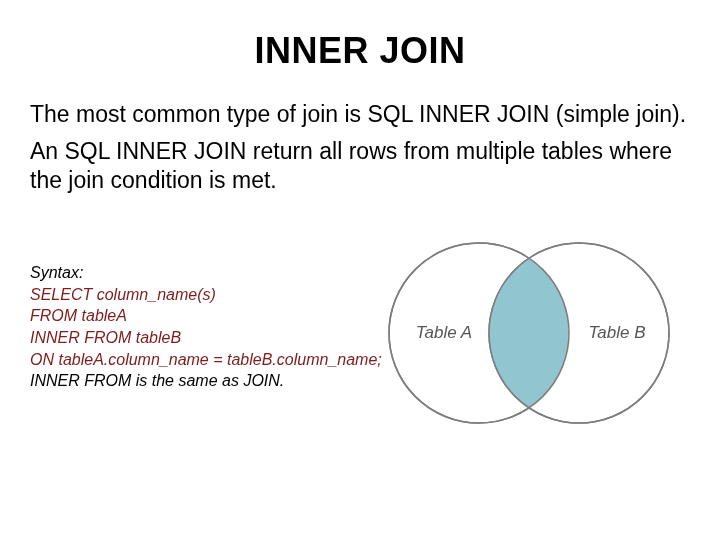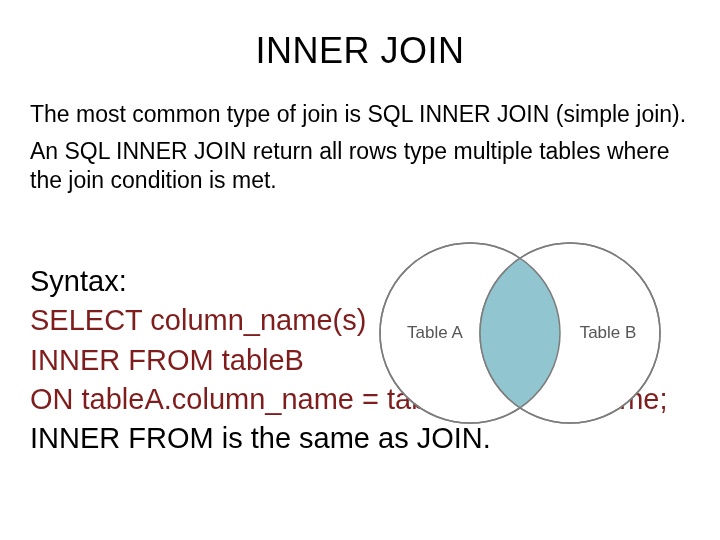--- a/index.html
+++ b/index.html
@@ -15,62 +15,65 @@
   .slide {
     position: relative;
     width: 720px;
     height: 540px;
     box-sizing: border-box;
     padding: 20px 30px 20px 30px;
   }
   .title {
     text-align: center;
     font-size: 36px;
-    font-weight: 400;
+    font-weight: 700;
     margin: 10px 0 28px 0;
     letter-spacing: 0.5px;
   }
   .body-text {
     font-size: 23px;
     line-height: 1.25;
     margin-bottom: 8px;
   }
   .spacer {
     height: 60px;
   }
   .syntax-block {
-    font-size: 29px;
+    font-size: 16px;
     line-height: 1.35;
+    font-style: italic;
   }
   .syntax-blue {
     color: #7f1d1d;
   }
   .venn-container {
     position: absolute;
-    right: 10px;
+    right: 1px;
     top: 228px;
     width: 380px;
     height: 210px;
+    font-style: italic;
   }
 </style>
 </head>
 <body>
 
 <div class="slide">
 
   <div class="title">INNER JOIN</div>
 
   <div class="body-text">The most common type of join is SQL INNER JOIN (simple join).</div>
-  <div class="body-text">An SQL INNER JOIN return all rows type multiple tables where the join condition is met.</div>
+  <div class="body-text">An SQL INNER JOIN return all rows from multiple tables where the join condition is met.</div>
 
   <div class="spacer"></div>
 
   <div class="syntax-block">
     <div>Syntax:</div>
     <div class="syntax-blue">SELECT column_name(s)</div>
+    <div class="syntax-blue">FROM tableA</div>
     <div class="syntax-blue">INNER FROM tableB</div>
     <div class="syntax-blue">ON tableA.column_name = tableB.column_name;</div>
     <div>INNER FROM is the same as JOIN.</div>
   </div>
 
   <div class="venn-container">
     <svg width="380" height="210" viewBox="0 0 380 210">
       <defs>
         <clipPath id="clipA">
             <circle cx="140" cy="105" r="90"></circle>

